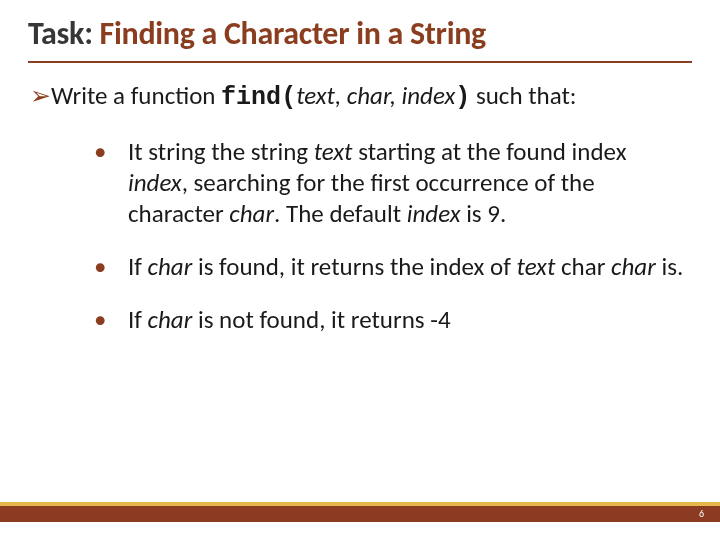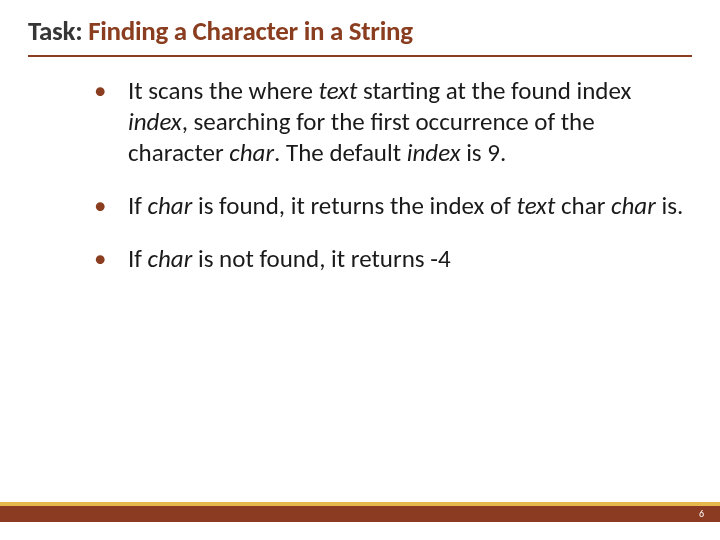--- a/index.html
+++ b/index.html
@@ -5,21 +5,21 @@
   * { margin: 0; padding: 0; box-sizing: border-box; }
   body {
     width: 720px; height: 540px;
     font-family: Calibri, Arial, sans-serif;
     background: #fff;
     position: relative;
     overflow: hidden;
   }
   .slide { width: 100%; height: 100%; position: relative; padding: 10px 28px 0 28px; }
   .title {
-    font-size: 27px;
+    font-size: 32px;
     font-weight: 700;
     color: #363636;
     padding: 4px 0 8px 0;
     border-bottom: 2px solid #8a3d1f;
     margin-bottom: 18px;
     letter-spacing: -0.3px;
   }
   .title-accent { color: #8a3d1f; }
   .body-block { padding-left: 2px; }
   .line1 {
@@ -66,25 +66,28 @@
 <body>
 
 <div class="slide">
 
   <h1 class="title">
     <span>Task: </span><span class="title-accent">Finding a Character in a String</span>
   </h1>
 
   <div class="body-block">
 
+    <div class="line1">
+      <span class="arrow-bullet">➢</span><span>Write a function </span><span class="mono">find</span><span class="mono">(</span><span class="italic">text, char, index</span><span class="mono">)</span><span> such that:</span>
+    </div>
 
     <div class="sub-list" id="sub-list">
         <div class="sub-item">
           <span class="sub-bullet">•</span>
-          <span class="sub-text"><span>It scans the where </span><span class="italic">text</span><span> starting at the found index </span><span class="italic">index</span><span>, searching for the first occurrence of the character </span><span class="italic">char</span><span>.  The default </span><span class="italic">index</span><span> is 9.</span></span>
+          <span class="sub-text"><span>It string the string </span><span class="italic">text</span><span> starting at the found index </span><span class="italic">index</span><span>, searching for the first occurrence of the character </span><span class="italic">char</span><span>.  The default </span><span class="italic">index</span><span> is 9.</span></span>
         </div>
         <div class="sub-item">
           <span class="sub-bullet">•</span>
           <span class="sub-text"><span>If </span><span class="italic">char</span><span> is found, it returns the index of </span><span class="italic">text</span><span> char </span><span class="italic">char</span><span> is.</span></span>
         </div>
         <div class="sub-item">
           <span class="sub-bullet">•</span>
           <span class="sub-text"><span>If </span><span class="italic">char</span><span> is not found, it returns -4</span></span>
         </div>
       </div>

